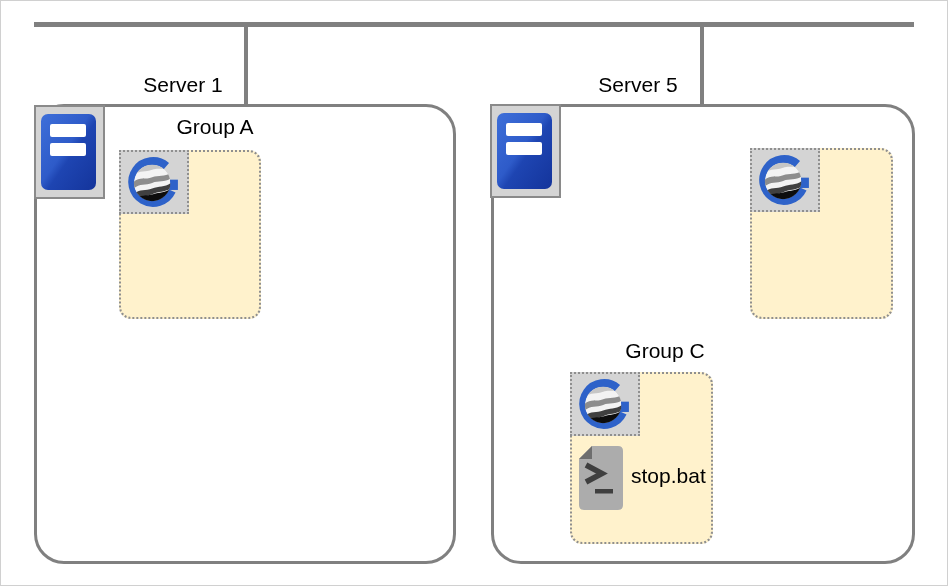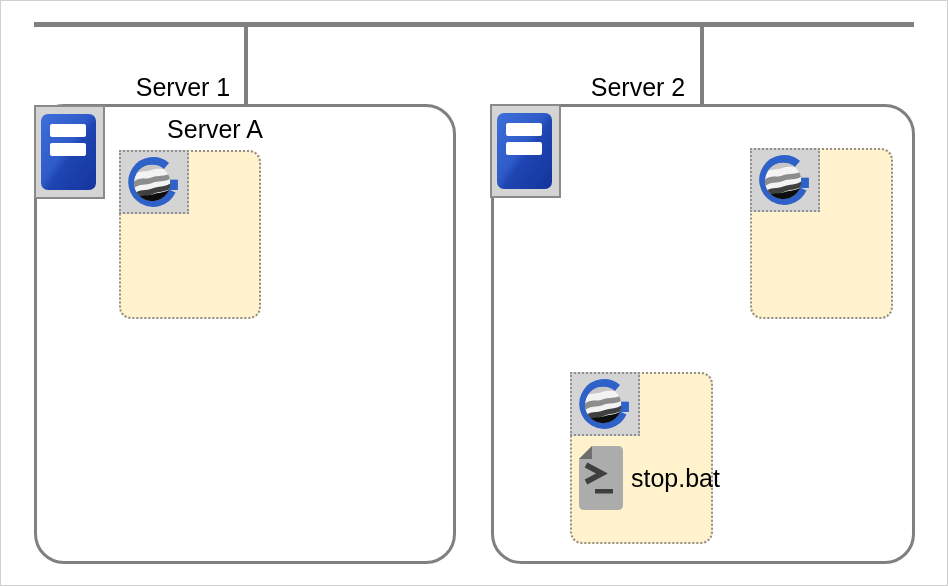--- a/index.html
+++ b/index.html
@@ -14,21 +14,21 @@
   *{box-sizing:border-box}
   html,body{margin:0;padding:0;background:#fff}
   body{font-family:"Liberation Sans",sans-serif;color:#000}
   .canvas{position:relative;width:948px;height:586px;background:#fff;border:1px solid #d0d0d0;overflow:hidden}
 
   .bus{position:absolute;left:33px;top:21px;width:880px;height:5px;background:var(--line)}
   .conn{position:absolute;width:4px;background:var(--line)}
   .conn.c1{left:243px;top:24px;height:79px}
   .conn.c2{left:699px;top:24px;height:79px}
 
-  .lbl{position:absolute;font-size:25px;line-height:1.2;text-align:center;white-space:nowrap}
+  .lbl{position:absolute;font-size:21px;line-height:1.2;text-align:center;white-space:nowrap}
 
   .server-box{position:absolute;border:3px solid var(--line);border-radius:30px;background:#fff}
   .server-box.s1{left:33px;top:103px;width:422px;height:460px}
   .server-box.s2{left:490px;top:103px;width:424px;height:460px}
 
   .group-box{position:absolute;background:var(--group-fill);border:2px dotted var(--group-border);border-radius:12px}
   .group-box.ga{left:118px;top:149px;width:142px;height:169px}
   .group-box.gb{left:749px;top:147px;width:143px;height:171px}
   .group-box.gc{left:569px;top:371px;width:143px;height:172px}
 
@@ -74,39 +74,40 @@
   </defs>
 </svg>
 
 <div class="canvas">
 
   <div class="bus"></div>
   <div class="conn c1"></div>
   <div class="conn c2"></div>
 
   <div class="lbl" style="left:102px;top:71px;width:160px">Server 1</div>
-  <div class="lbl" style="left:557px;top:71px;width:160px">Server 2</div>
+  <div class="lbl" style="left:557px;top:71px;width:160px">Server 5</div>
 
   <div class="server-box s1"></div>
   <div class="server-box s2"></div>
 
   <div class="server-cell sc1">
     <div class="tower">
       <div class="bar b1"></div>
         <div class="bar b2"></div>
     </div>
   </div>
   <div class="server-cell sc2">
     <div class="tower">
       <div class="bar b1"></div>
         <div class="bar b2"></div>
     </div>
   </div>
 
-  <div class="lbl" style="left:134px;top:113px;width:160px">Server A</div>
+  <div class="lbl" style="left:134px;top:113px;width:160px">Group A</div>
+  <div class="lbl" style="left:584px;top:337px;width:160px">Group C</div>
 
   <div class="group-box ga"></div>
   <div class="group-box gb"></div>
   <div class="group-box gc"></div>
 
   <div class="gcell a">
     <svg width="66" height="60" viewBox="0 0 70 64" aria-hidden="true">
         <use href="#g-logo"></use>
       </svg>
   </div>

